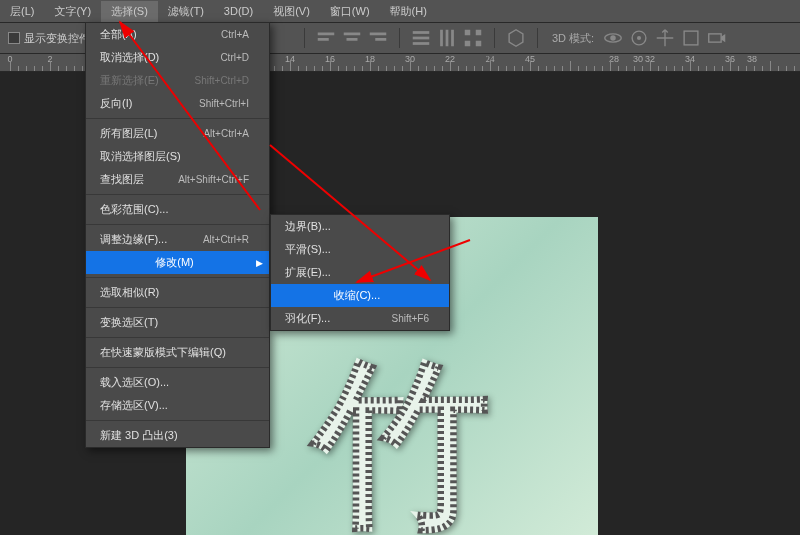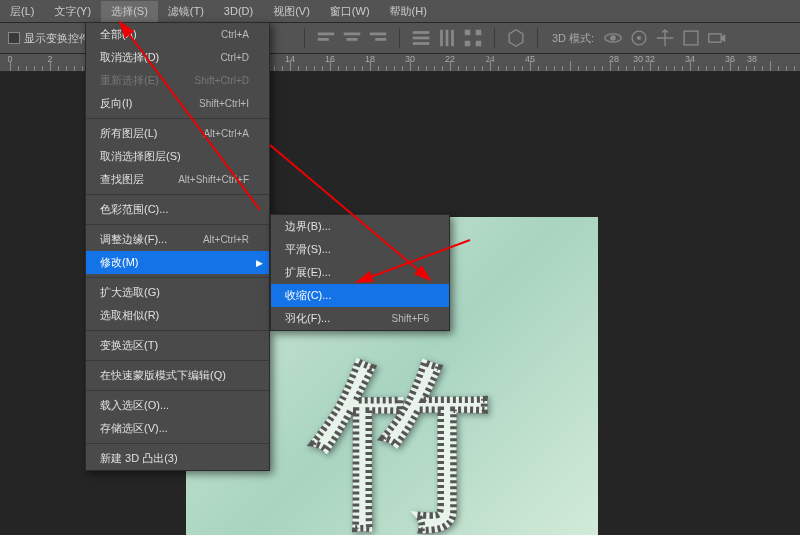--- a/index.html
+++ b/index.html
@@ -22,21 +22,21 @@
 .ruler-tick.major { height: 10px; }
 
 .canvas-area { background: #252525; position: relative; height: 463px; }
 .artboard { position: absolute; left: 186px; top: 145px; width: 412px; height: 340px; background: linear-gradient(135deg, #d4ecd9 0%, #a8d4c0 50%, #d4ecd9 100%); }
 
 .char-svg { position: absolute; left: 302px; top: 280px; }
 
 .dropdown-menu { position: absolute; background: #4a4a4a; border: 1px solid #2a2a2a; box-shadow: 3px 3px 8px rgba(0,0,0,0.5); min-width: 180px; z-index: 100; }
 .menu-item { display: flex; justify-content: space-between; align-items: center; padding: 4px 20px 4px 14px; font-size: 11px; color: #e0e0e0; cursor: pointer; position: relative; }
 .menu-item.disabled { color: #777; }
-.menu-item.highlighted { background: #1473e6; color: #fff; }
+.menu-item.highlighted { background: #1473e6; color: #fff; justify-content: center; }
 .menu-shortcut { color: #bbb; font-size: 10px; margin-left: 20px; }
 .menu-item.disabled .menu-shortcut { color: #777; }
 .menu-separator { height: 1px; background: #383838; margin: 3px 0; }
 .submenu-arrow { position: absolute; right: 6px; font-size: 9px; color: #ccc; }
 .menu-item.highlighted .submenu-arrow { color: #fff; }
 
 .main-menu { left: 85px; top: 22px; width: 185px; }
 .sub-menu { left: 270px; top: 214px; width: 130px; }
 
 .arrow-svg { position: absolute; z-index: 200; pointer-events: none; }
@@ -288,23 +288,20 @@
   <div class="menu-item">
       <span>调整边缘(F)...</span>
       <span class="menu-shortcut">Alt+Ctrl+R</span>
     </div>
   <div class="menu-item highlighted">
       <span>修改(M)</span>
       <span class="submenu-arrow">▶</span>
     </div>
   <div class="menu-separator"></div>
   <div class="menu-item">
-      <span>扩大选取(G)</span>
-    </div>
-  <div class="menu-item">
       <span>选取相似(R)</span>
     </div>
   <div class="menu-separator"></div>
   <div class="menu-item">
       <span>变换选区(T)</span>
     </div>
   <div class="menu-separator"></div>
   <div class="menu-item">
       <span>在快速蒙版模式下编辑(Q)</span>
     </div>

